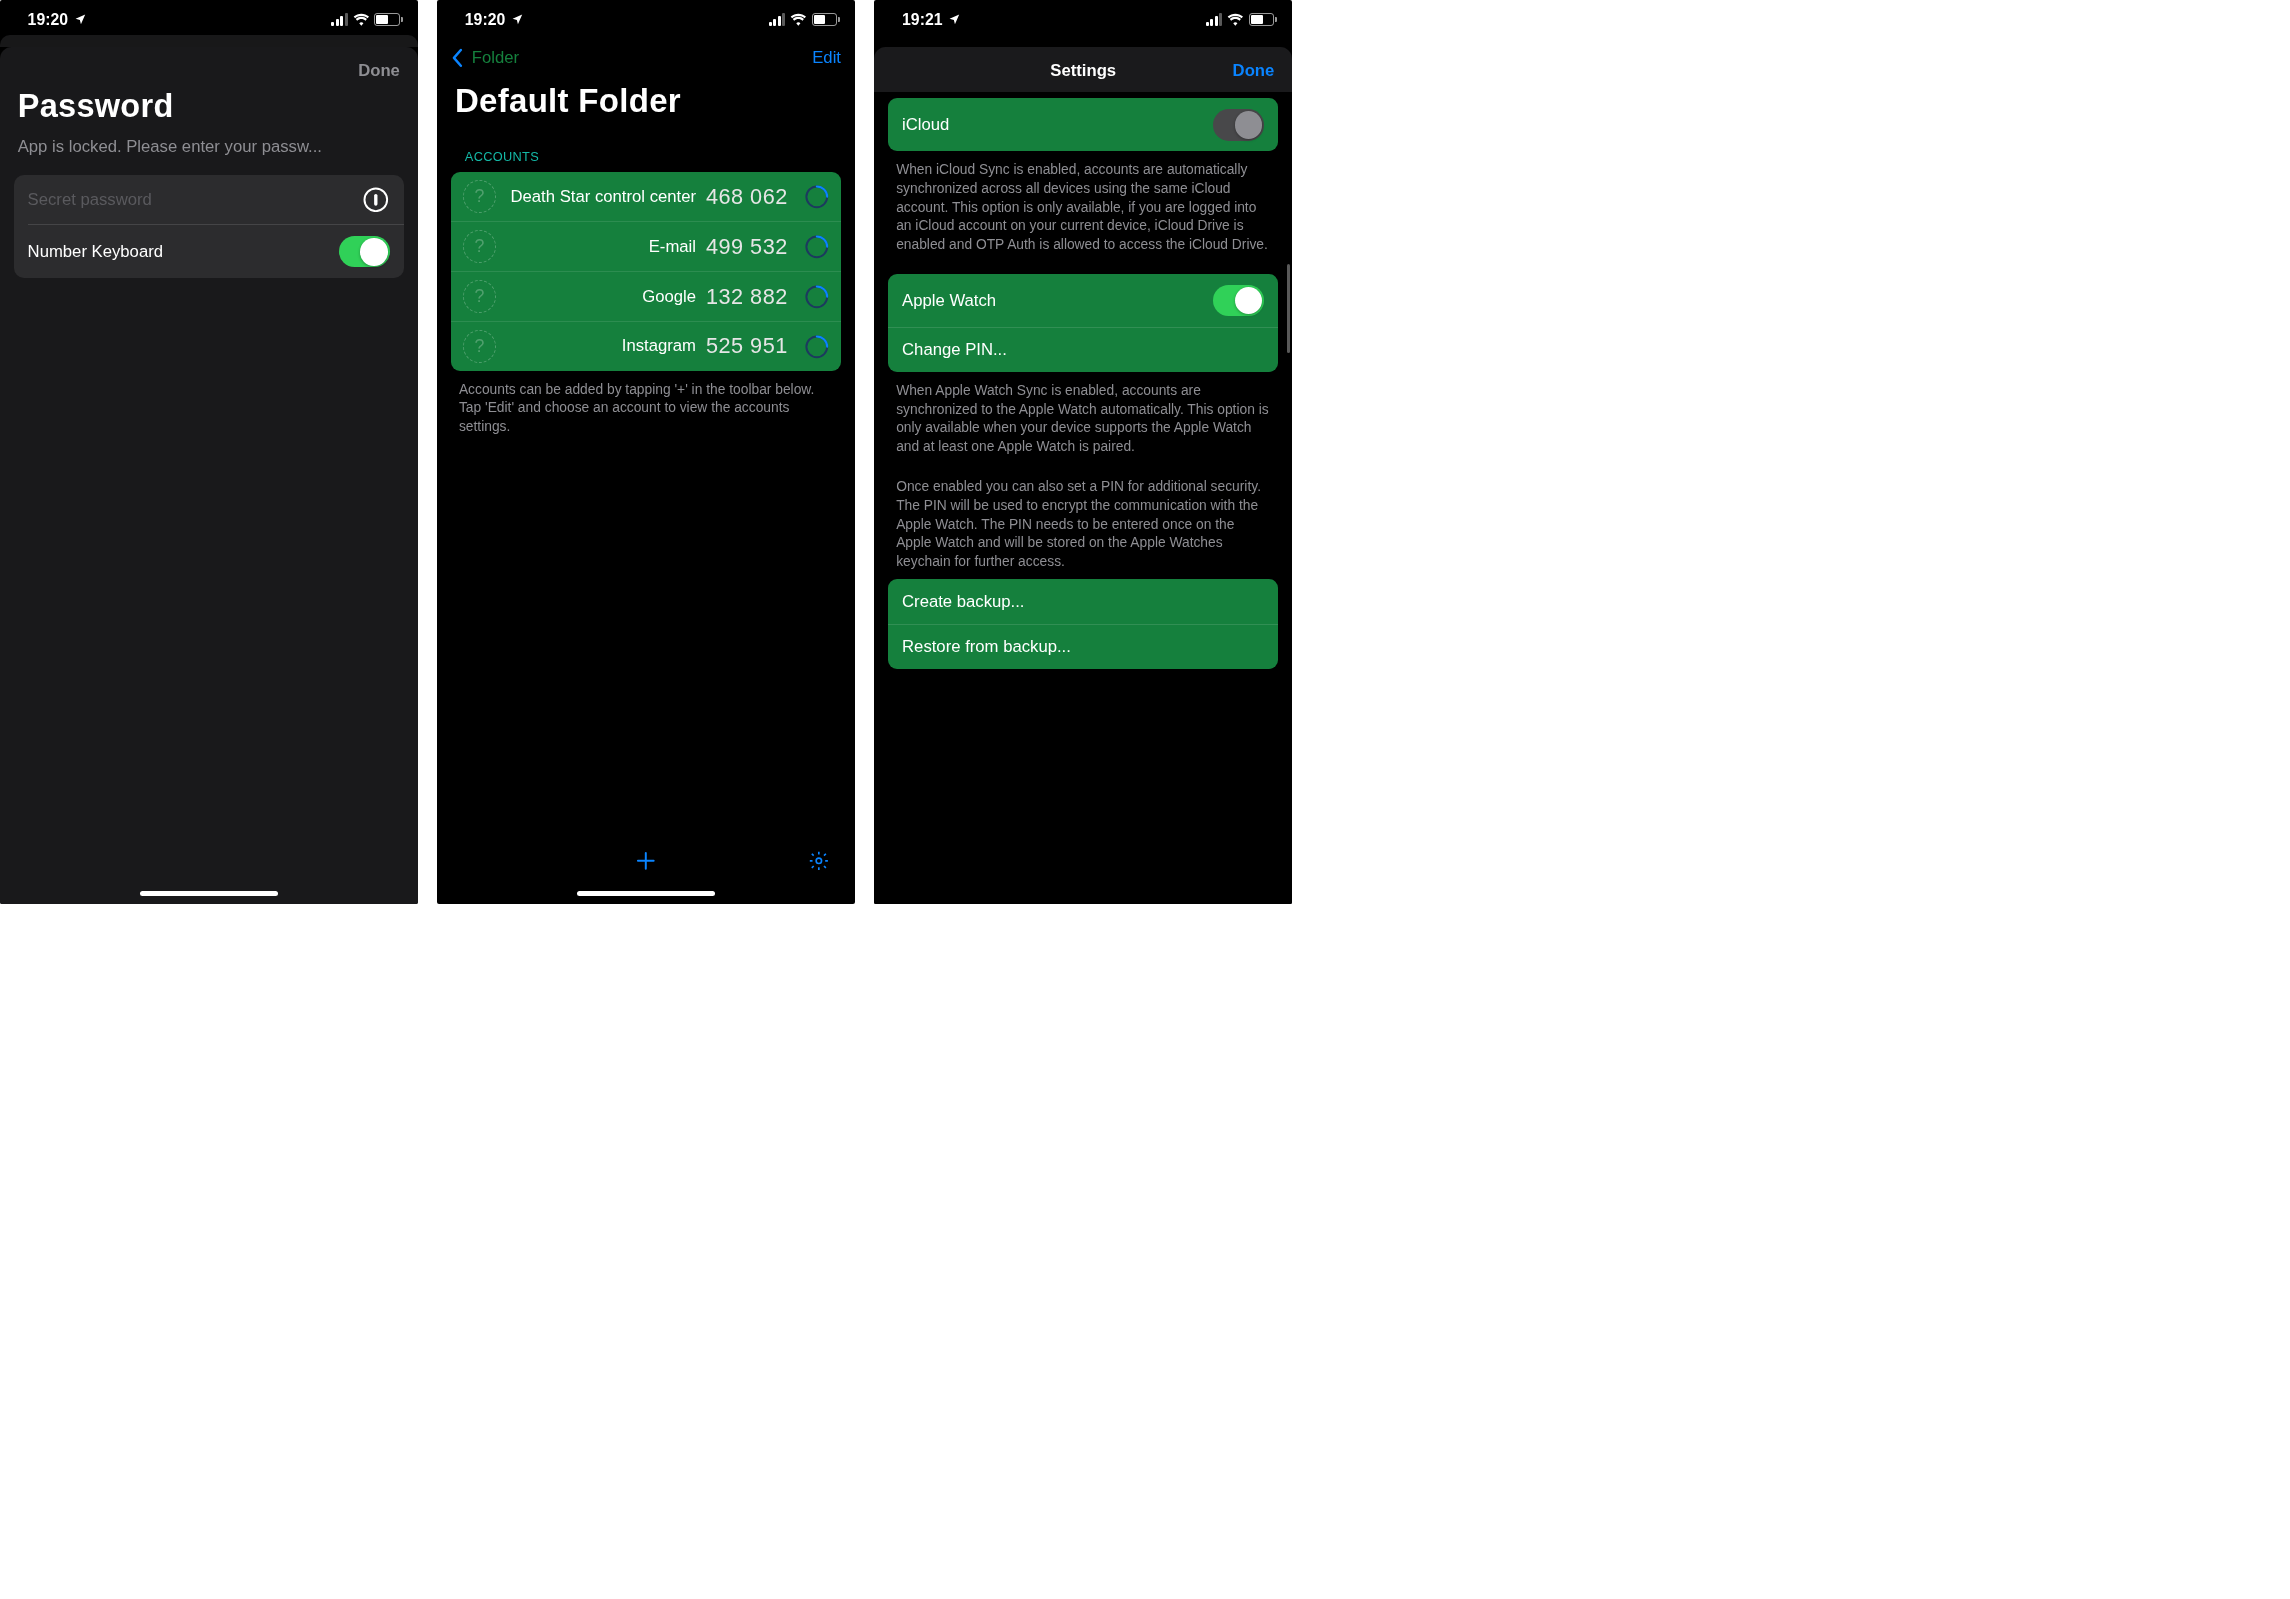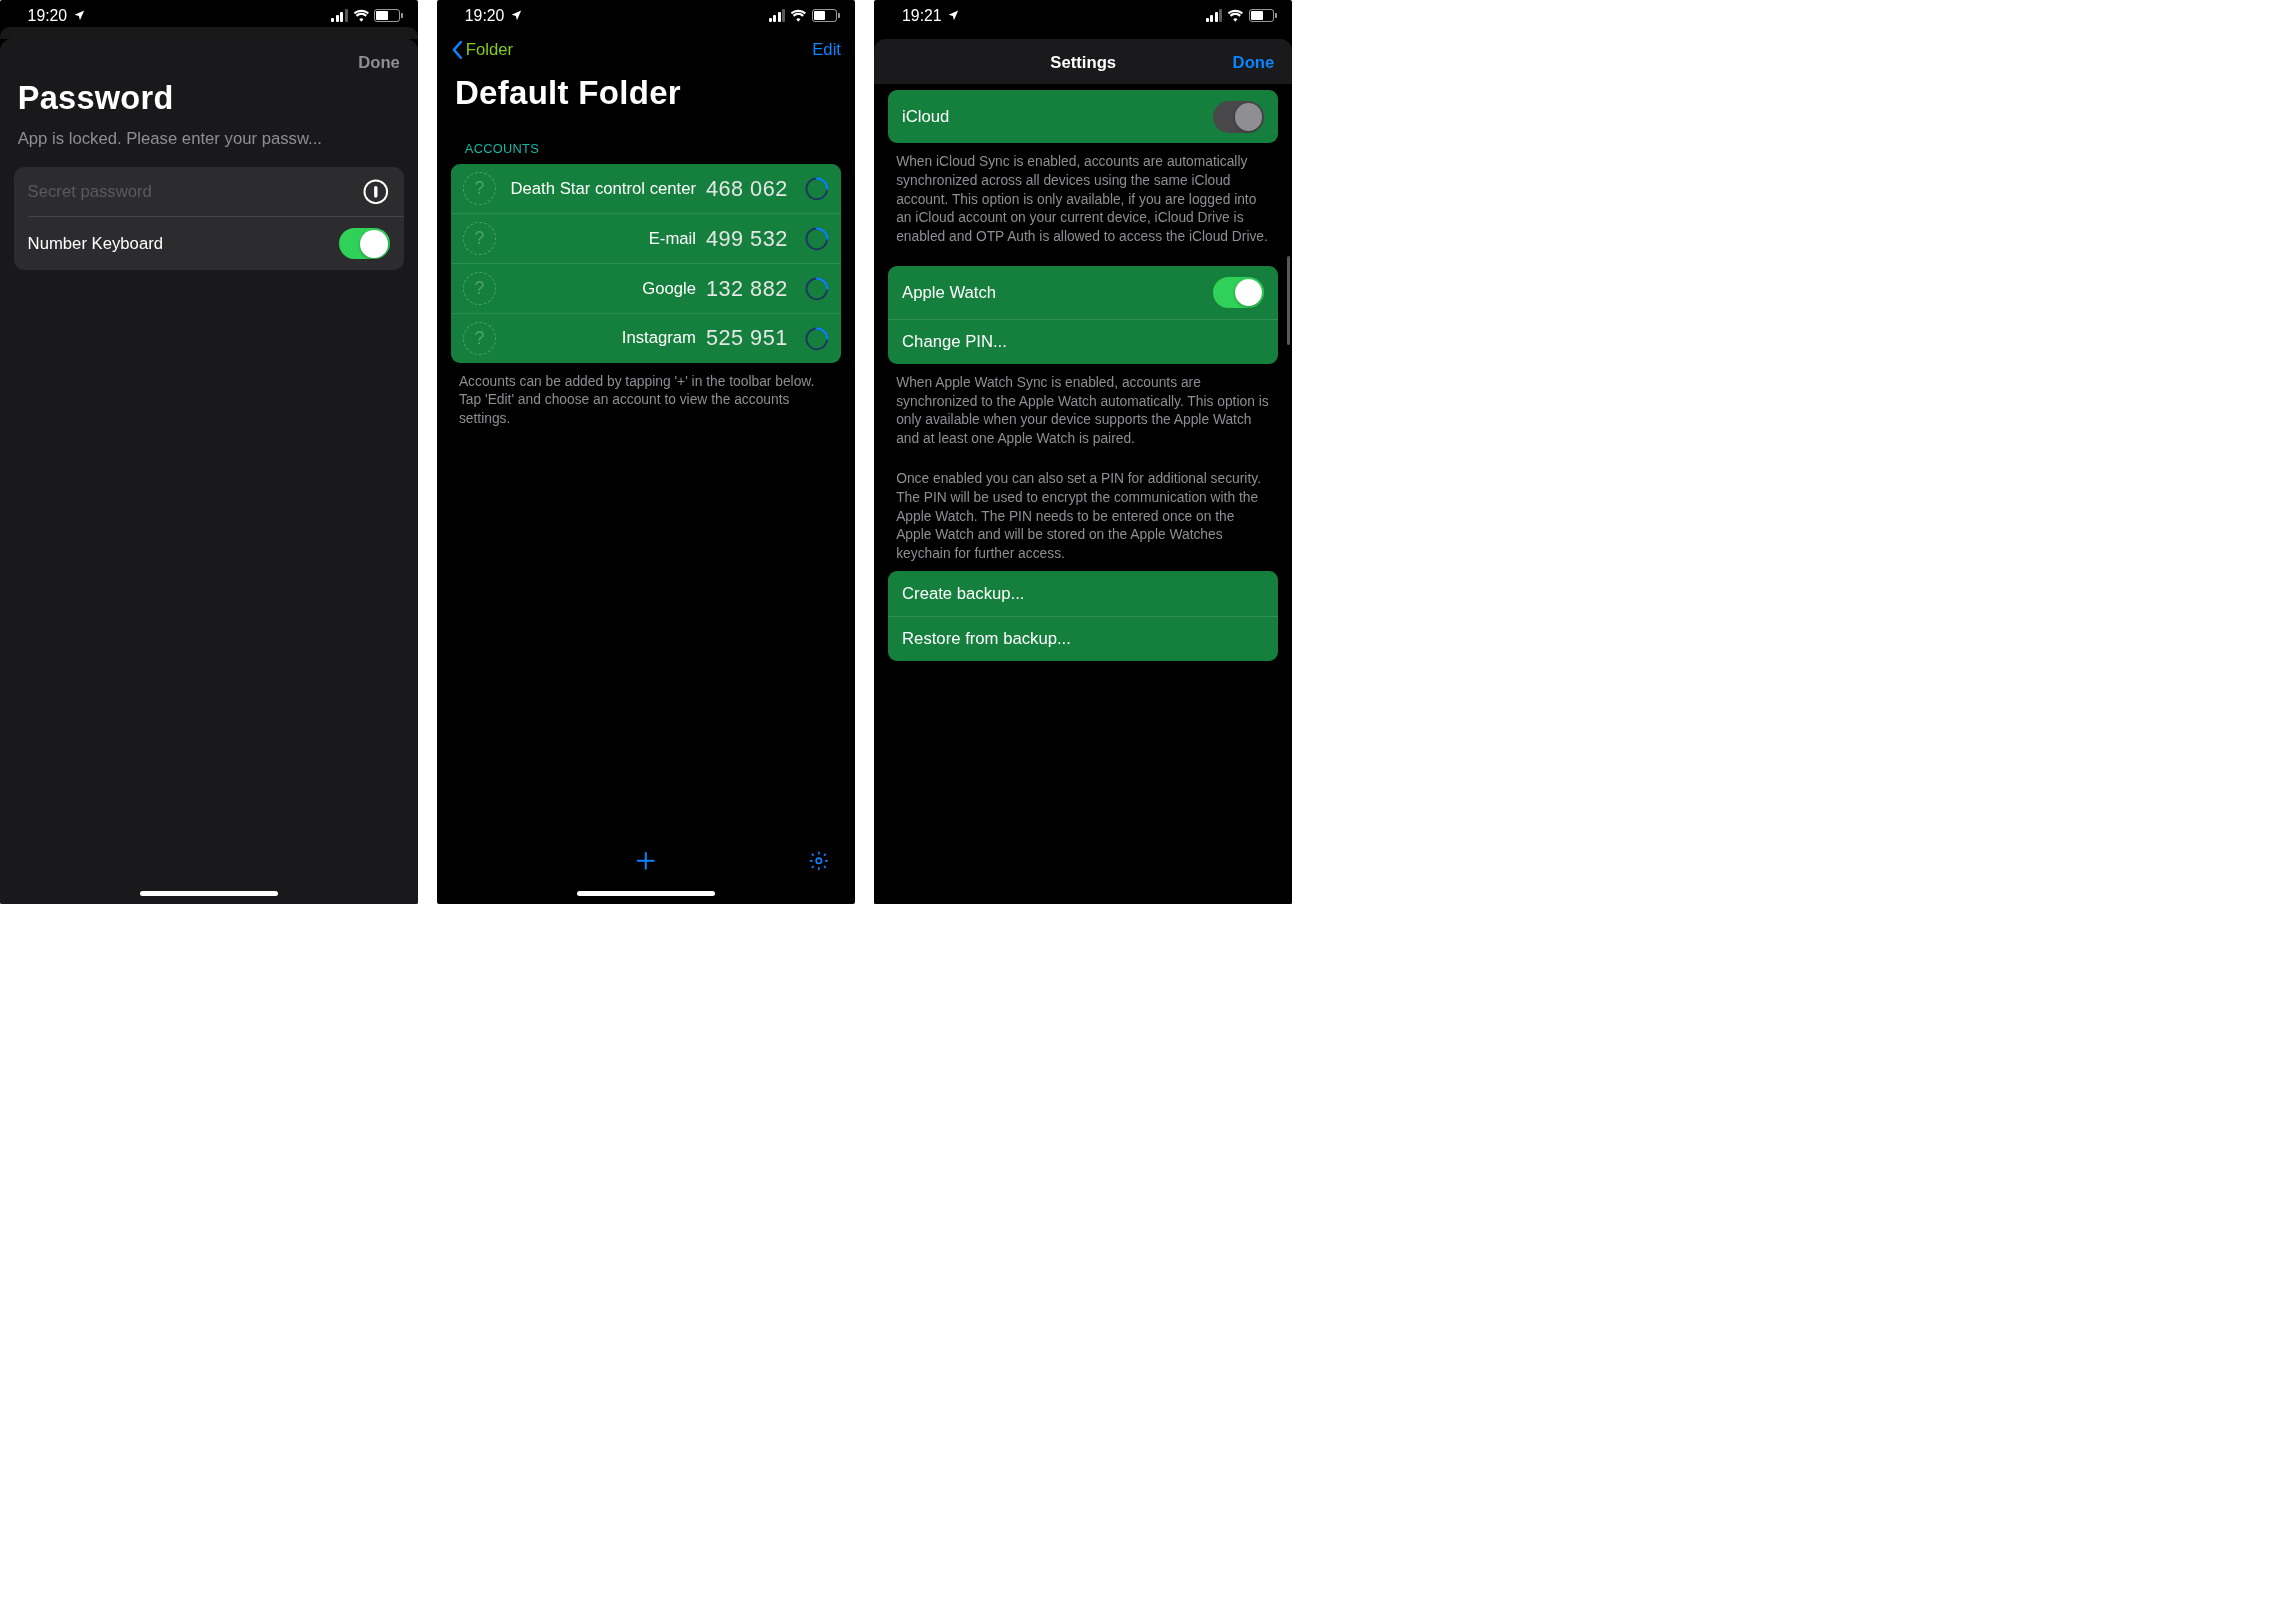--- a/index.html
+++ b/index.html
@@ -1,34 +1,34 @@
 <!DOCTYPE html>
 <html><head>
 <meta charset="utf-8">
 <style>
   * { margin: 0; padding: 0; box-sizing: border-box; font-family: -apple-system, 'Helvetica Neue', Helvetica, Arial, sans-serif; -webkit-font-smoothing: antialiased; }
   body { background: #fff; display: flex; gap: 19.7px; padding: 0; width: 1292px; }
   .phone { width: 418px; height: 904px; background: #000; border-radius: 2px; overflow: hidden; position: relative; color: #fff; display: flex; flex-direction: column; }
-  .status-bar { display: flex; justify-content: space-between; align-items: center; padding: 9.9px 17.7px 5.9px 27.6px; font-size: 15.8px; font-weight: 400; height: 27px; }
+  .status-bar { display: flex; justify-content: space-between; align-items: center; padding: 9.9px 17.7px 5.9px 27.6px; font-size: 15.8px; font-weight: 700; height: 35px; }
   .sb-left { display: flex; align-items: center; gap: 5.9px; }
   .sb-right { display: flex; align-items: center; gap: 4.9px; }
   .loc-icon { display: inline-block; }
   .signal { display: flex; align-items: flex-end; gap: 1.5px; }
   .signal span { width: 3px; background: #fff; border-radius: 1px; }
   .signal span:nth-child(1){height:3.9px}
   .signal span:nth-child(2){height:6.9px}
   .signal span:nth-child(3){height:9.9px}
   .signal span:nth-child(4){height:12.8px;opacity:.35}
   .wifi { width: 16.7px; height: 12.8px; }
   .battery { width: 25.6px; height: 12.8px; border: 1.2px solid rgba(255,255,255,.6); border-radius: 3px; position: relative; }
   .battery::after { content: ''; position: absolute; right: -3.9px; top: 3px; width: 2px; height: 4.9px; background: rgba(255,255,255,.6); border-radius: 0 1px 1px 0; }
   .battery-fill { position: absolute; left: 1px; top: 1px; bottom: 1px; width: 50%; background: #fff; border-radius: 1px; }
 
   .nav-bar { display: flex; align-items: center; padding: 7.9px 13.8px; height: 45px; }
-  .nav-back { display: flex; align-items: center; color: #84cc16; font-size: 16.7px; gap: 3px; }
+  .nav-back { display: flex; align-items: center; color: #15803d; font-size: 16.7px; gap: 9px; }
   .nav-title { flex: 1; text-align: center; font-size: 16.7px; font-weight: 600; }
   .nav-right { color: #0a84ff; font-size: 16.7px; }
   .nav-done-gray { color: #8e8e93; font-size: 16.7px; font-weight: 600; margin-left: auto; }
 
   .large-title { font-size: 32.5px; font-weight: 700; padding: 2px 17.7px 5.9px 17.7px; letter-spacing: 0.3px; }
 
   .subtitle { font-size: 16.7px; color: #8e8e93; padding: 5.9px 17.7px 17.7px 17.7px; }
 
   .form-group { background: #1c1c1e; border-radius: 9.9px; margin: 0 13.8px; overflow: hidden; }
   .form-row { display: flex; align-items: center; padding: 10.8px 13.8px; min-height: 45px; }

